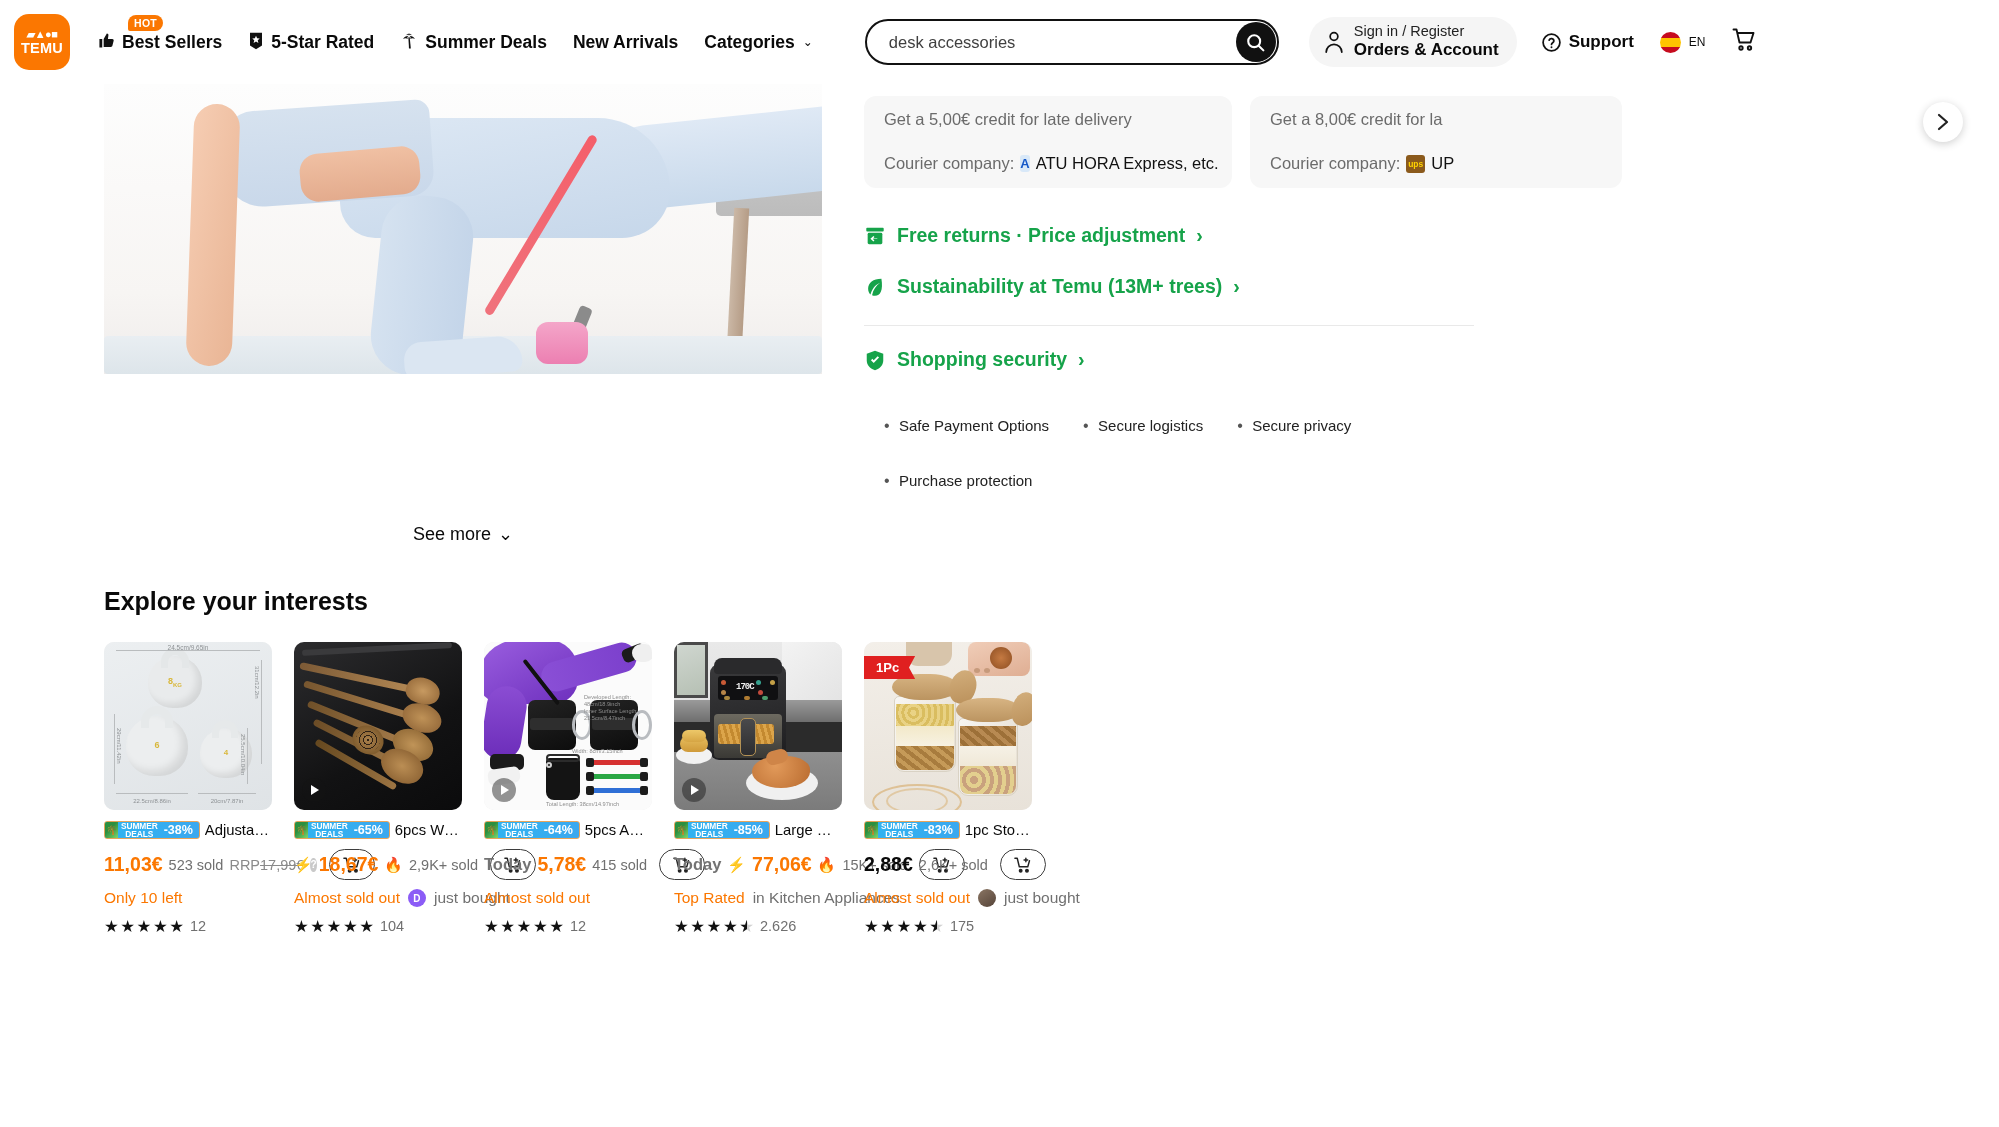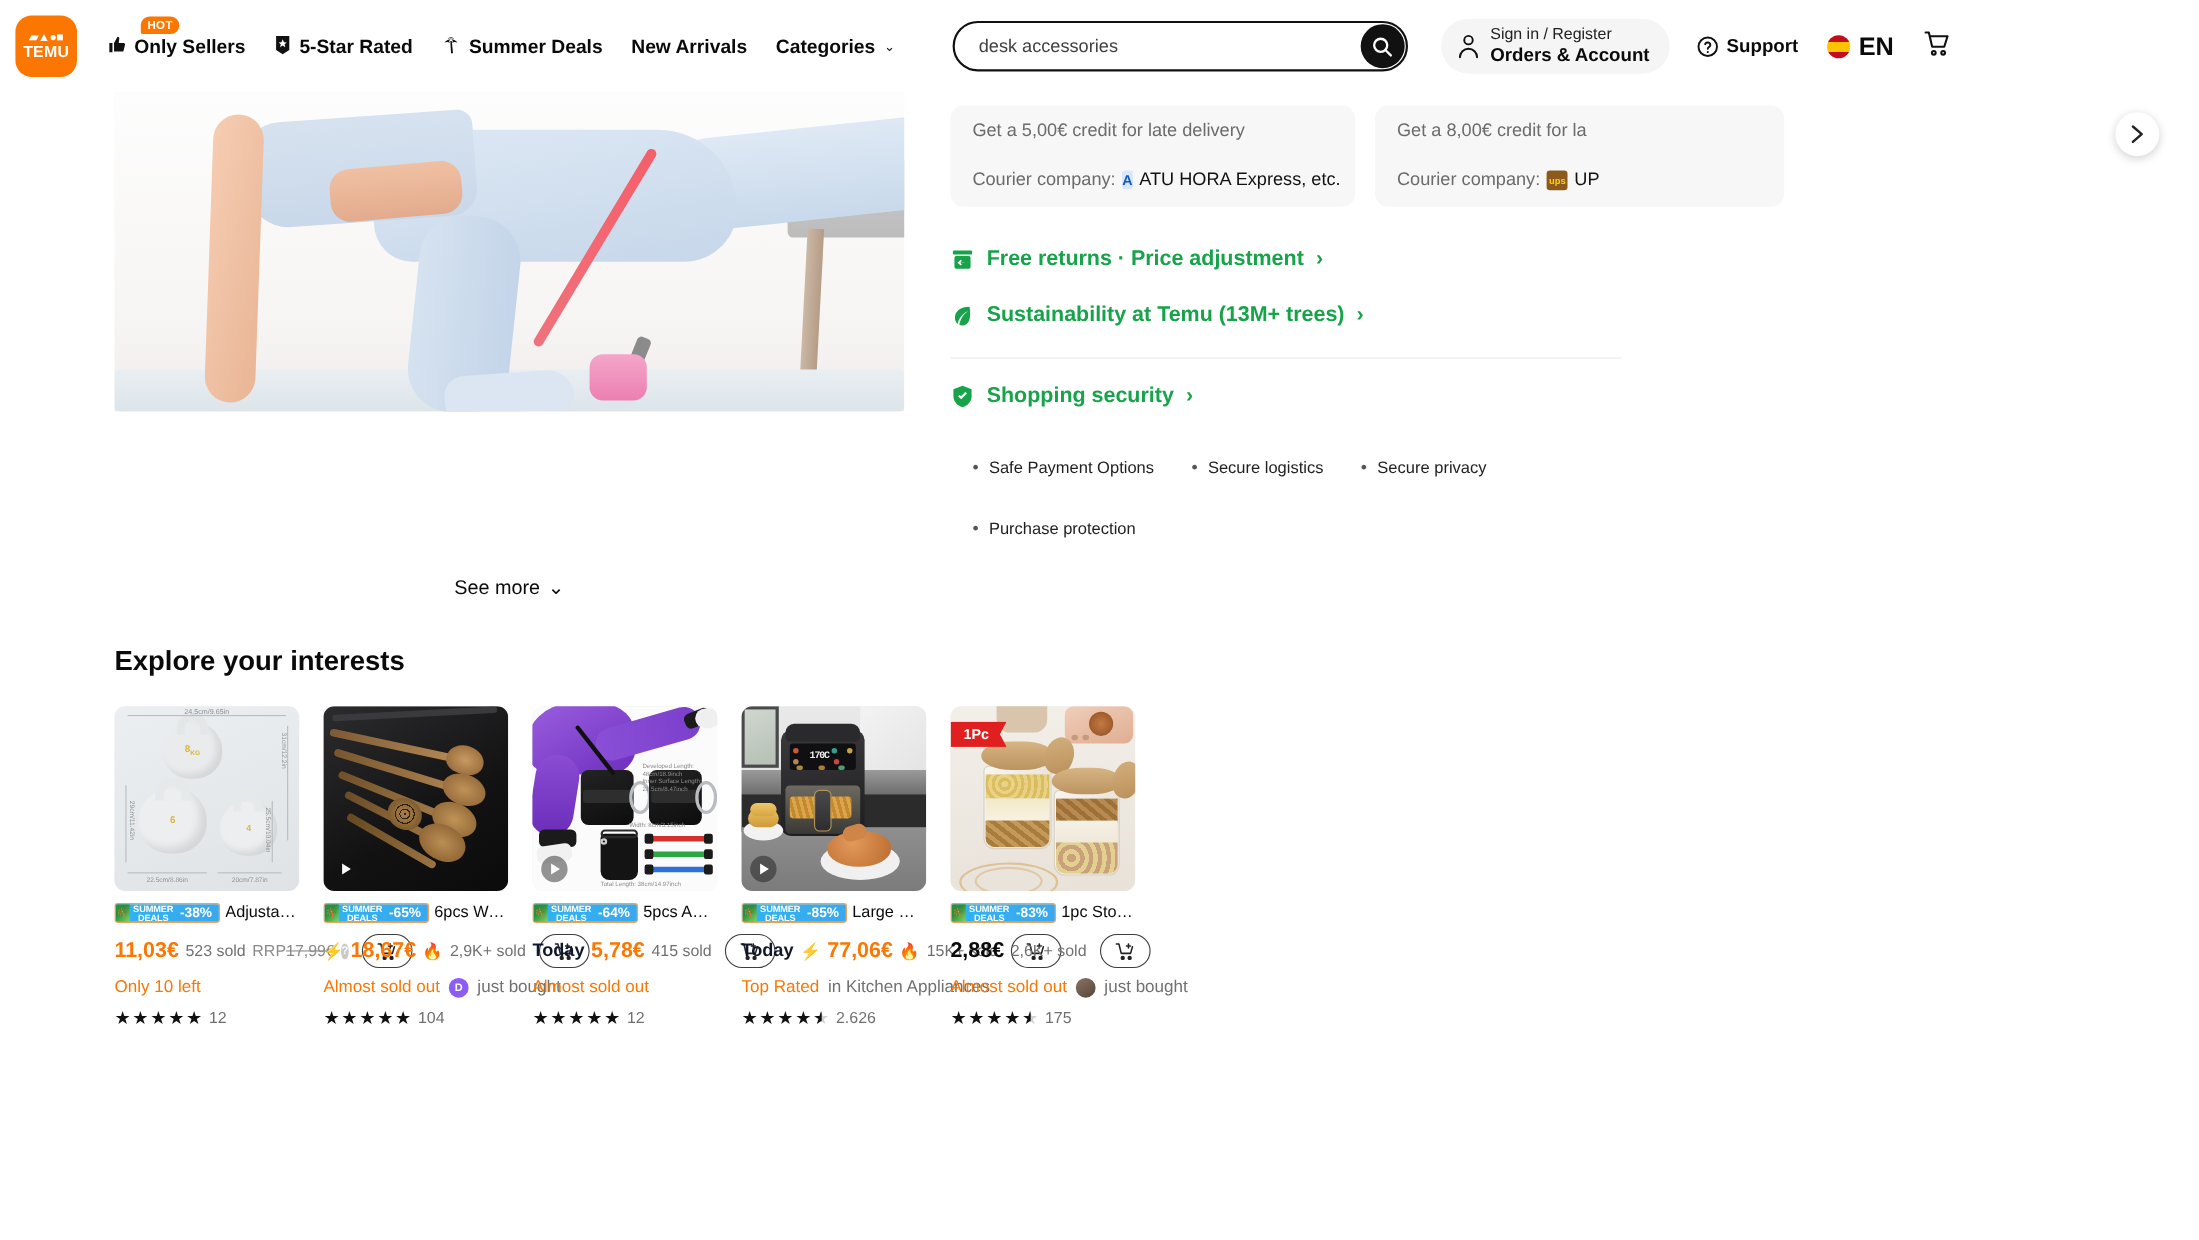--- a/index.html
+++ b/index.html
@@ -90,21 +90,21 @@
   .acct-top { font-size: 14.5px; color: #222; }
   .acct-bot { font-size: 17px; font-weight: 700; color: #0a0a0a; }
 
   .support {
     display: flex; align-items: center; gap: 7px;
     margin-left: 24px; font-size: 17px; font-weight: 700;
     color: #0a0a0a; cursor: pointer; flex: none;
   }
   .lang {
     display: flex; align-items: center; gap: 8px;
-    margin-left: 26px; font-size: 23px; font-weight: 700;
+    margin-left: 26px; font-size: 12px; font-weight: 400;
     color: #0a0a0a; cursor: pointer; flex: none;
   }
   .flag {
     width: 21px; height: 21px; border-radius: 50%;
     background: linear-gradient(#c60b1e 0 28%, #ffc400 28% 72%, #c60b1e 72% 100%);
     flex: none;
   }
   .cart-btn { margin-left: 26px; cursor: pointer; flex: none; }
 
   
@@ -273,21 +273,21 @@
     padding: 0 6px 0 2px;
   }
   .card-title { overflow: hidden; text-overflow: ellipsis; }
 
   .card-line2 {
     display: flex; align-items: center; gap: 6px;
     margin-top: 10px; white-space: nowrap;
   }
   .price { font-size: 19.5px; font-weight: 700; color: #fb7701; }
   .price.black { color: #0a0a0a; }
-  .today { font-size: 16.5px; font-weight: 700; color: #0f172a; }
+  .today { font-size: 16.5px; font-weight: 700; color: #737373; }
   .bolt { color: #fb7701; font-size: 15px; font-weight: 700; }
   .sold { font-size: 14.5px; color: #707070; }
   .rrp { font-size: 14.5px; color: #8a8a8a; }
   .rrp s { text-decoration: line-through; }
   .qmark {
     display:inline-flex; align-items:center; justify-content:center;
     width: 14px; height: 14px; border-radius: 50%;
     background: #c9c9c9; color: #fff; font-size: 10px; font-weight: 700;
   }
   .flame { color: #fb7701; font-size: 15px; }
@@ -334,21 +334,21 @@
 
   <div class="nav">
 
     <div class="nav-item">
       <span class="hot-badge">HOT</span>
       <span class="nav-ico">
         <svg width="17" height="17" viewBox="0 0 24 24" fill="#111">
             <path d="M2 10h4v12H2zM8 10l4.5-8c1.6 0 2.5 1.2 2.2 2.6L14 10h6.2c1.3 0 2.2 1.2 1.9 2.4l-1.8 7.1c-.2 1-1.1 1.5-2 1.5H8z"></path>
           </svg>
       </span>
-      <span>Only Sellers</span>
+      <span>Best Sellers</span>
     </div>
 
     <div class="nav-item">
       <span class="nav-ico">
         <svg width="16" height="18" viewBox="0 0 20 24" fill="#111">
             <path d="M2 1h16v17l-8 5-8-5z"></path>
             <path d="M10 5l1.5 3.4 3.5.3-2.7 2.3.9 3.5L10 12.6 6.8 14.5l.9-3.5L5 8.7l3.5-.3z" fill="#fff"></path>
           </svg>
       </span>
       <span>5-Star Rated</span>

